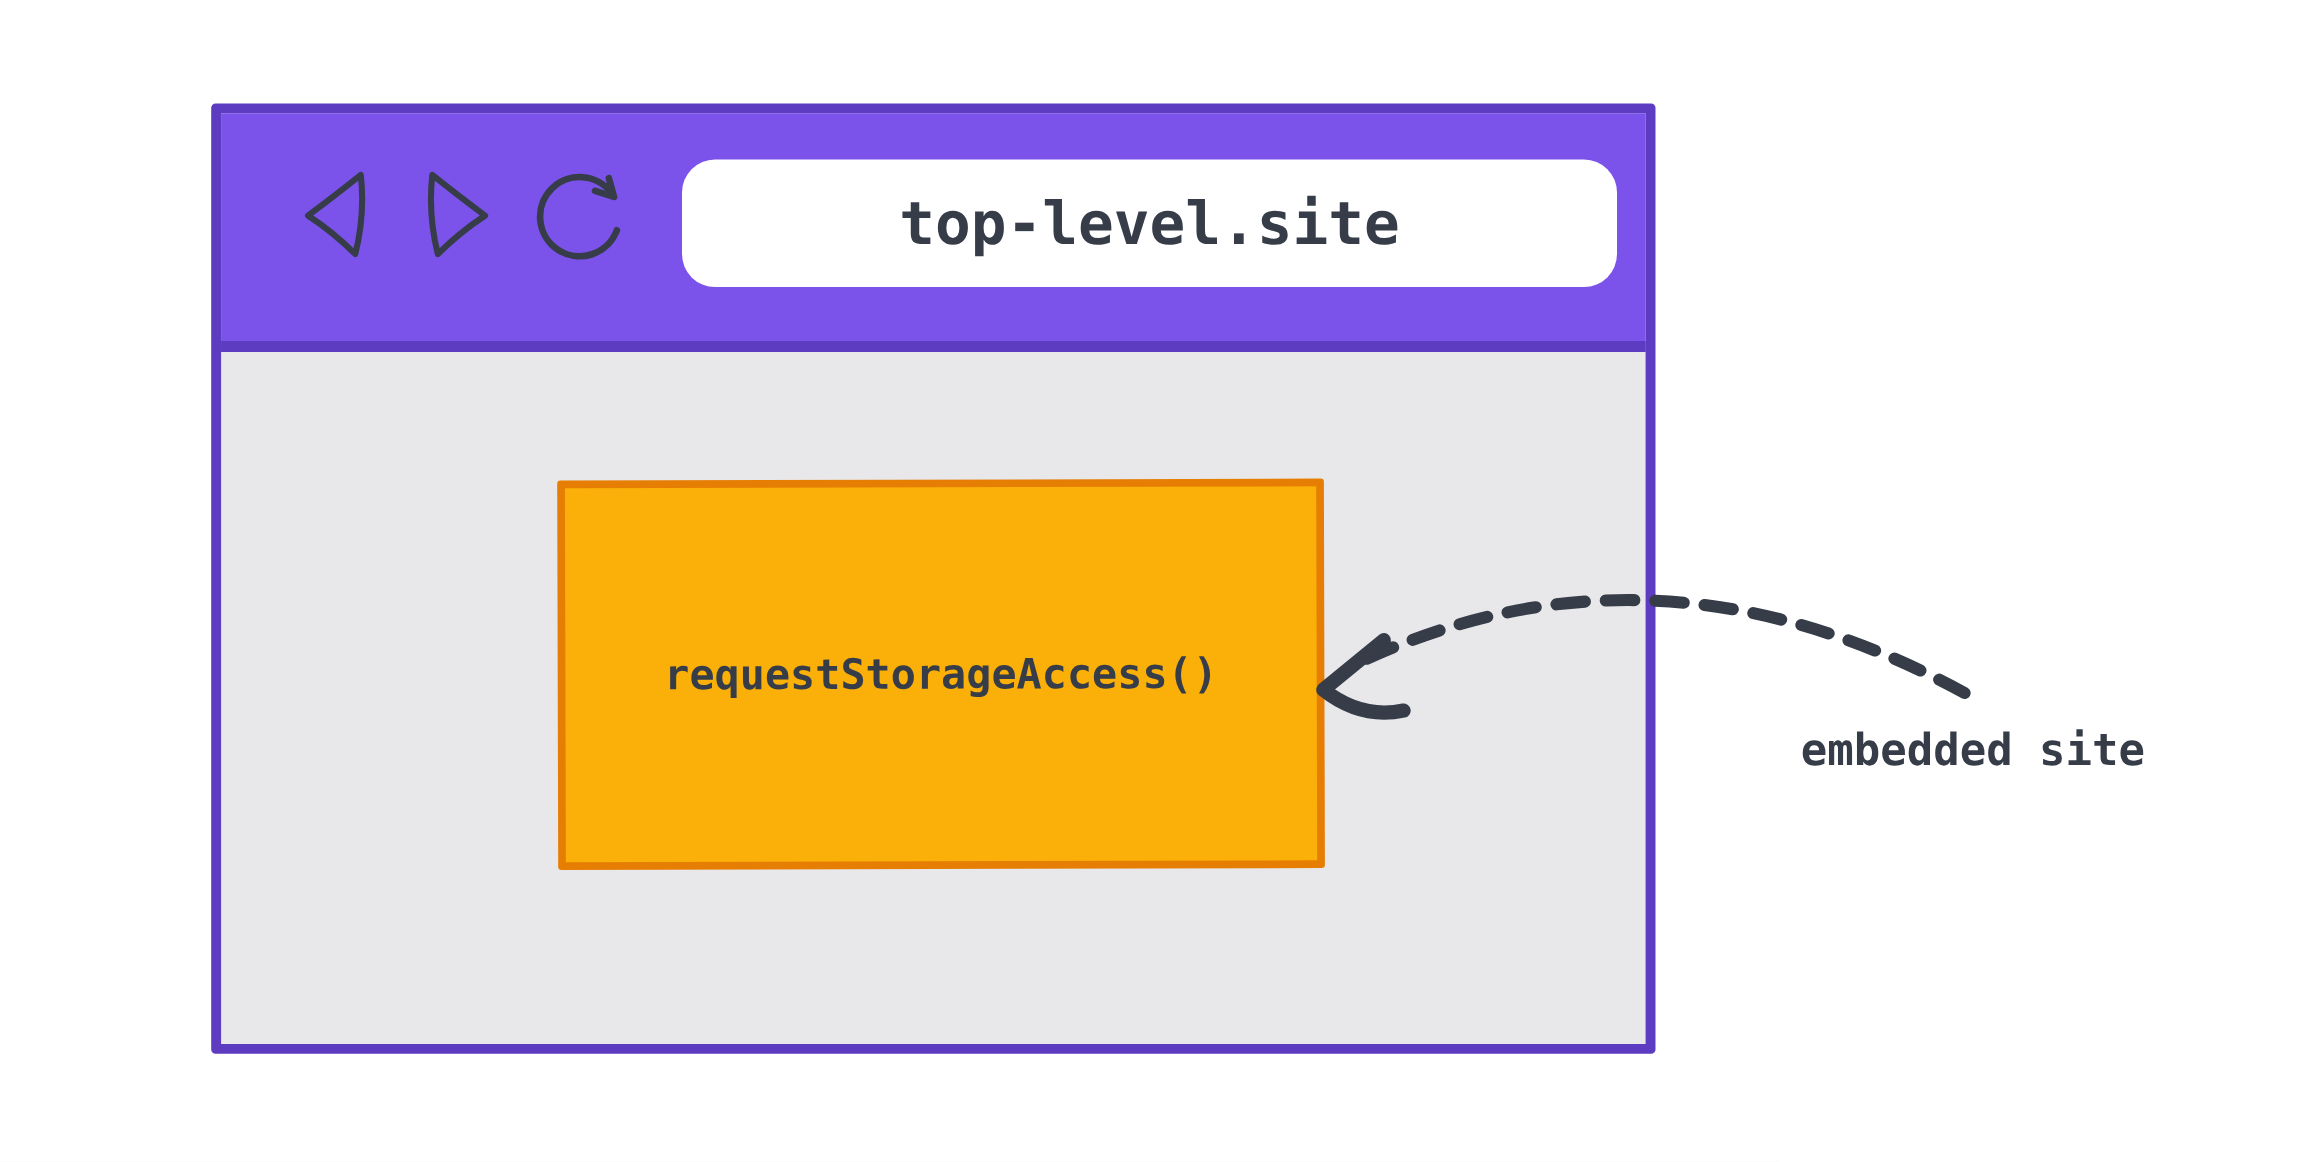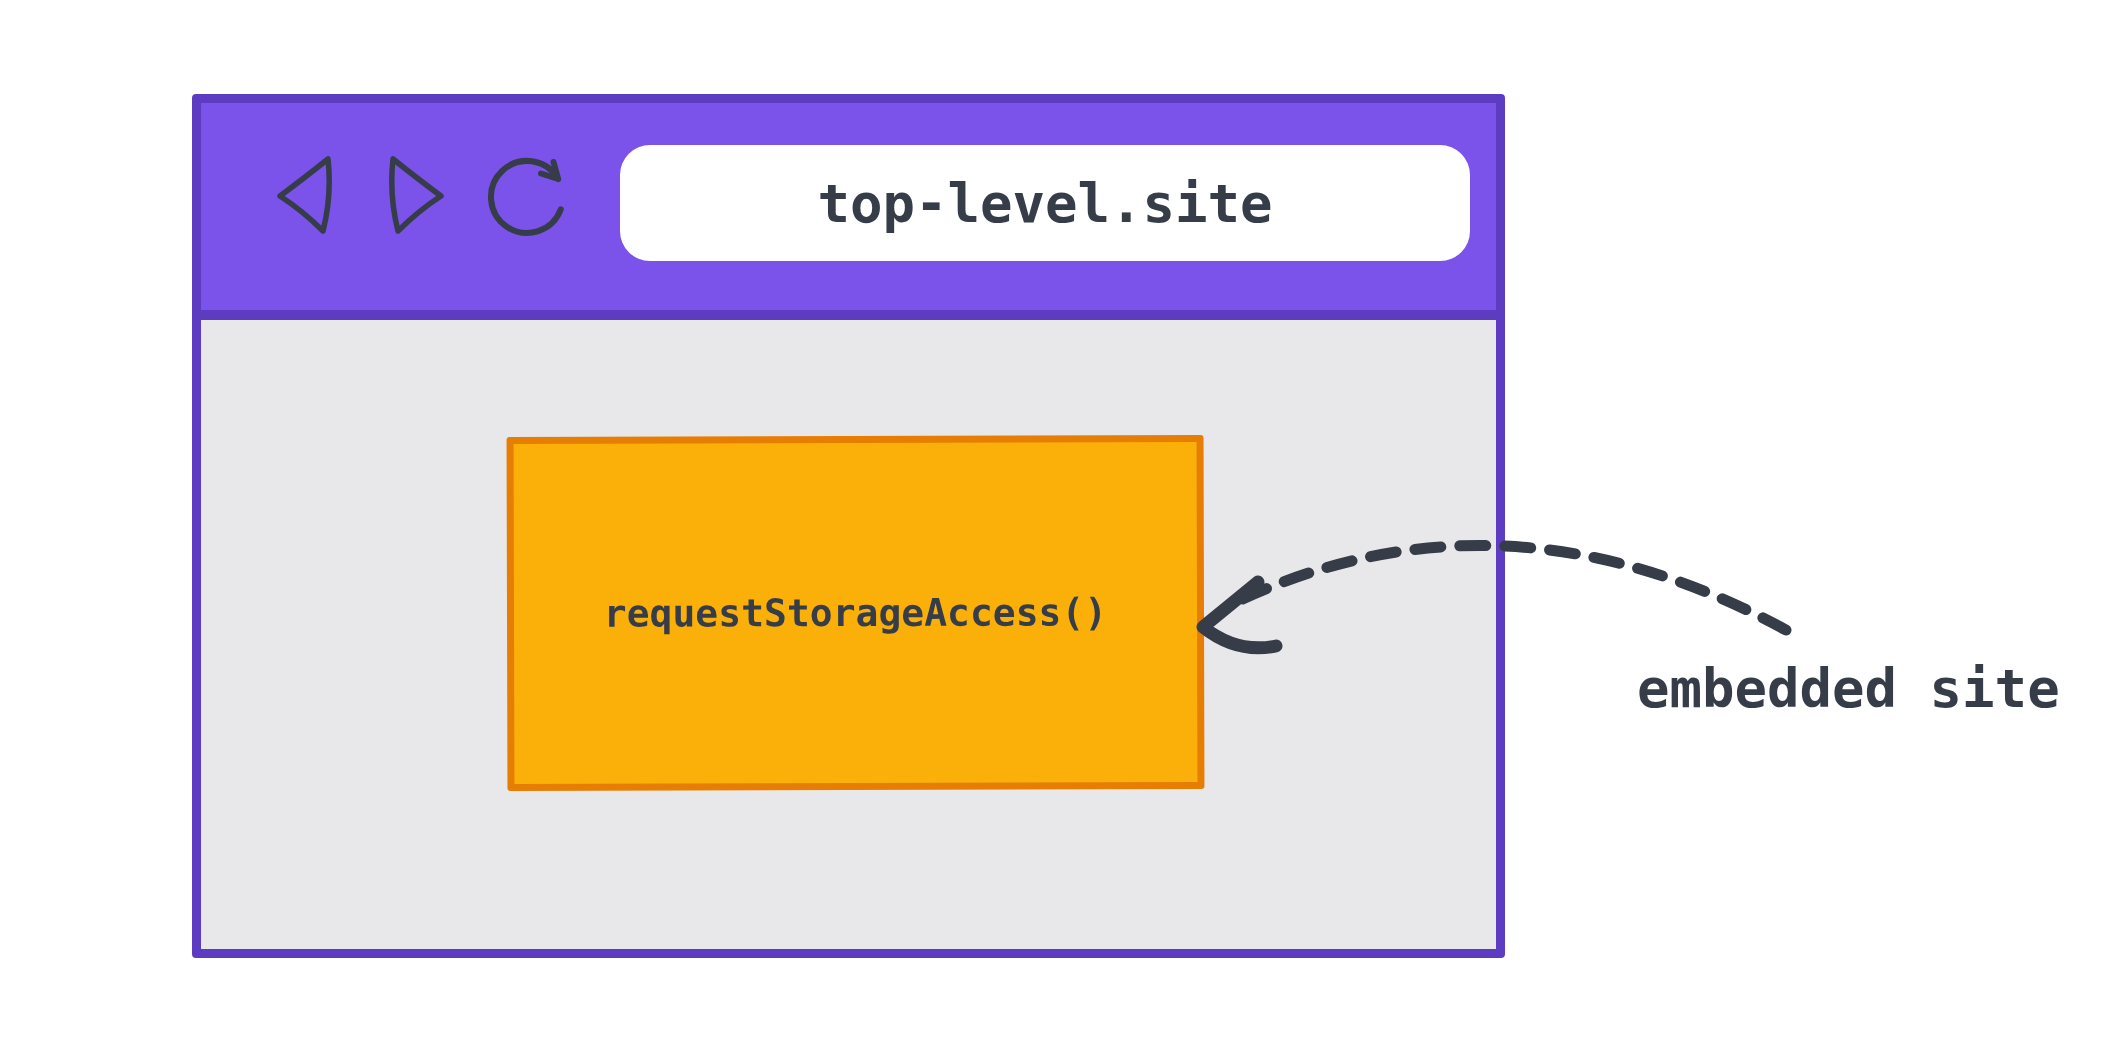--- a/index.html
+++ b/index.html
@@ -64,21 +64,21 @@
 
   
   .arrow-overlay{
     position:absolute;inset:0;width:2102px;height:1056px;pointer-events:none;
   }
   .arrow-overlay path{fill:none;stroke:var(--ink);stroke-linecap:round;stroke-linejoin:round;}
   .arrow-dash{stroke-width:11;stroke-dasharray:26 19;}
   .arrow-head{stroke-width:13;}
   .annotation-label{
     position:absolute;left:1637px;top:662px;
-    font-size:54px;font-weight:600;line-height:1;color:var(--ink);
+    font-size:40px;font-weight:600;line-height:1;color:var(--ink);
     white-space:nowrap;
   }
 </style>
 </head>
 <body>
 
 <div class="canvas">
 
   <div class="browser-window">
 

